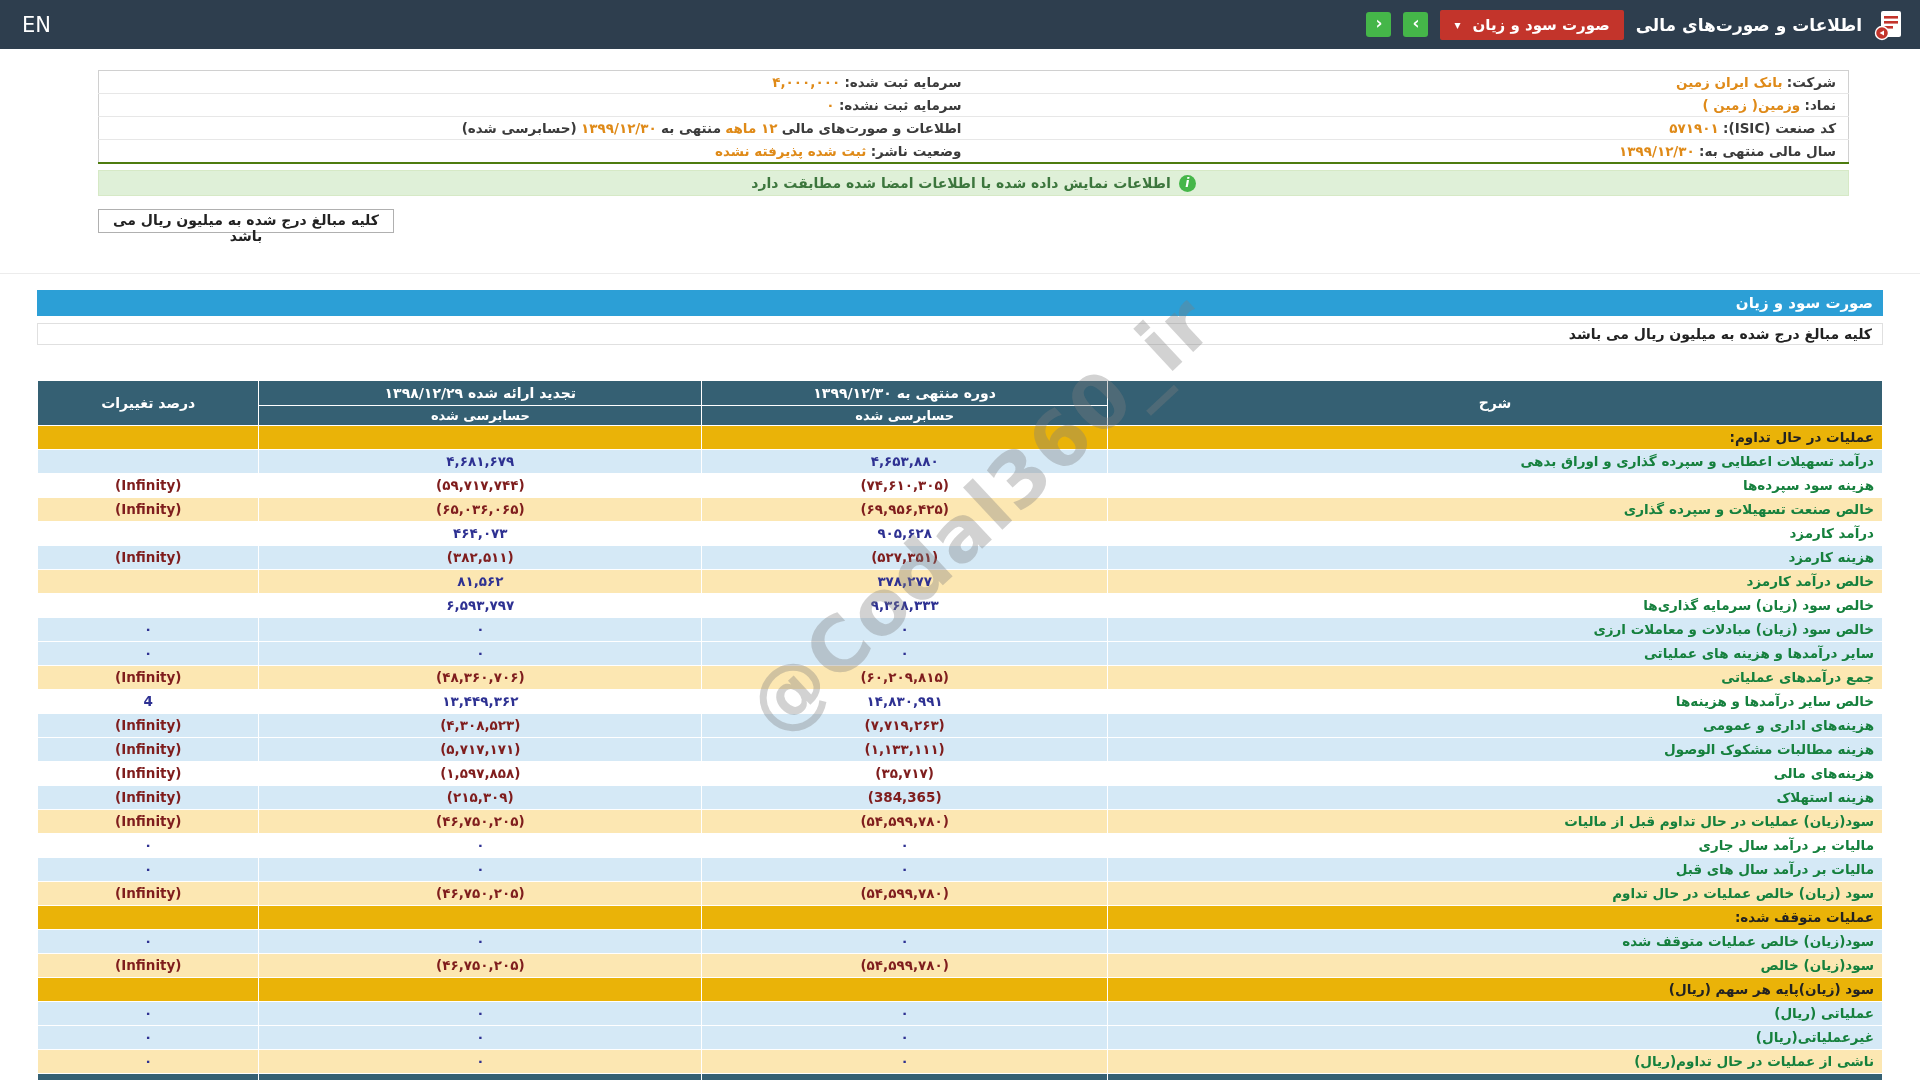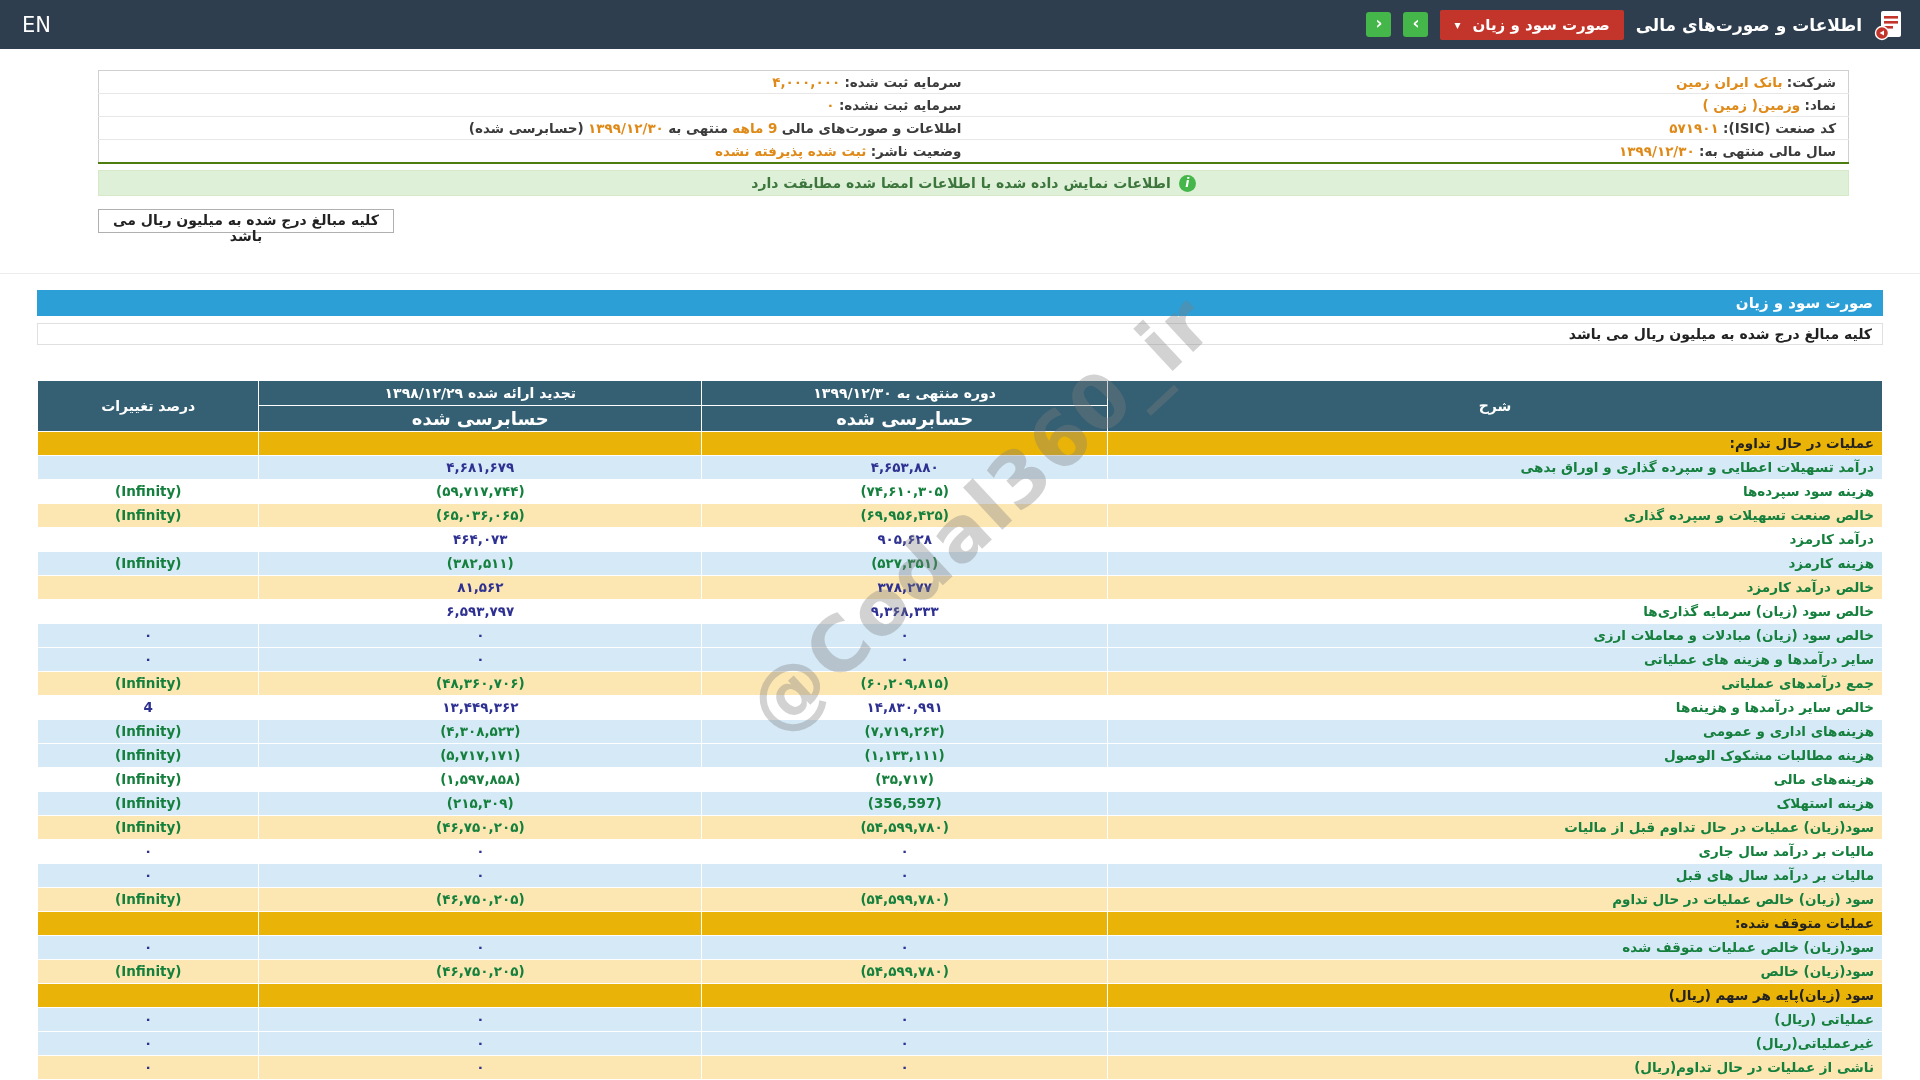--- a/index.html
+++ b/index.html
@@ -85,28 +85,28 @@
 
   .data-table {
     margin-top: 35px; width: 100%; border-collapse: collapse;
     table-layout: fixed; font-size: 13.5px;
   }
   .data-table th {
     background: #356073; color: #fff; font-weight: bold;
     border: 1px solid #fff; padding: 2px 6px; text-align: center;
   }
   .th-period { height: 25px; font-size: 14px; }
-  .th-sub { height: 20px; font-size: 18px; }
+  .th-sub { height: 20px; font-size: 13px; }
   .data-table td {
     height: 23px; line-height: 23px; padding: 0 8px;
     border: 1px solid #fff; white-space: nowrap; overflow: hidden;
   }
   .cell-desc { text-align: right; font-weight: bold; color: #15803d; }
   .cell-num { text-align: center; color: #2e3192; direction: ltr; font-weight: bold; }
-  .cell-num.neg { color: #15803d; }
+  .cell-num.neg { color: #7f1d1d; }
   tr.r-blue td { background: #d5e9f6; }
   tr.r-white td { background: #ffffff; }
   tr.r-yellow td { background: #fce7b2; }
   tr.r-section td { background: #eab308; }
   tr.r-section .cell-desc { font-weight: bold; color: #222; }
   tr.r-dark td { background: #356073; }
 
   
   .watermark {
     position: absolute; top: 470px; left: 680px;
@@ -169,21 +169,21 @@
           <span class="val">۰</span>
         </td>
       </tr>
       <tr>
         <td>
           <span class="lbl">کد صنعت (ISIC):</span>
           <span class="val">۵۷۱۹۰۱</span>
         </td>
         <td>
           <span class="lbl">اطلاعات و صورت‌های مالی</span>
-          <span class="val">9 ماهه</span>
+          <span class="val">۱۲ ماهه</span>
           <span class="lbl">منتهی به</span>
           <span class="val">۱۳۹۹/۱۲/۳۰</span>
           <span class="lbl">(حسابرسی شده)</span>
         </td>
       </tr>
       <tr>
         <td>
           <span class="lbl">سال مالی منتهی به:</span>
           <span class="val">۱۳۹۹/۱۲/۳۰</span>
         </td>
@@ -314,21 +314,21 @@
             <td class="cell-num neg">(Infinity)</td>
           </tr>
           <tr class="r-white">
             <td class="cell-desc">هزینه‌های مالی</td>
             <td class="cell-num neg">(۳۵,۷۱۷)</td>
             <td class="cell-num neg">(۱,۵۹۷,۸۵۸)</td>
             <td class="cell-num neg">(Infinity)</td>
           </tr>
           <tr class="r-blue">
             <td class="cell-desc">هزینه استهلاک</td>
-            <td class="cell-num neg">(356,597)</td>
+            <td class="cell-num neg">(384,365)</td>
             <td class="cell-num neg">(۲۱۵,۳۰۹)</td>
             <td class="cell-num neg">(Infinity)</td>
           </tr>
           <tr class="r-yellow">
             <td class="cell-desc">سود(زیان) عملیات در حال تداوم قبل از مالیات</td>
             <td class="cell-num neg">(۵۴,۵۹۹,۷۸۰)</td>
             <td class="cell-num neg">(۴۶,۷۵۰,۲۰۵)</td>
             <td class="cell-num neg">(Infinity)</td>
           </tr>
           <tr class="r-white">

